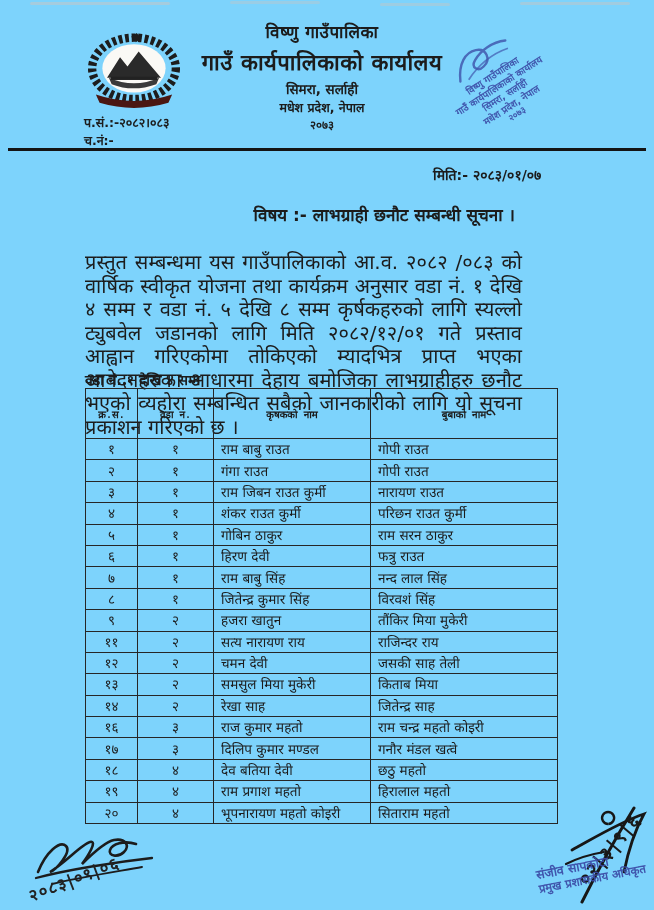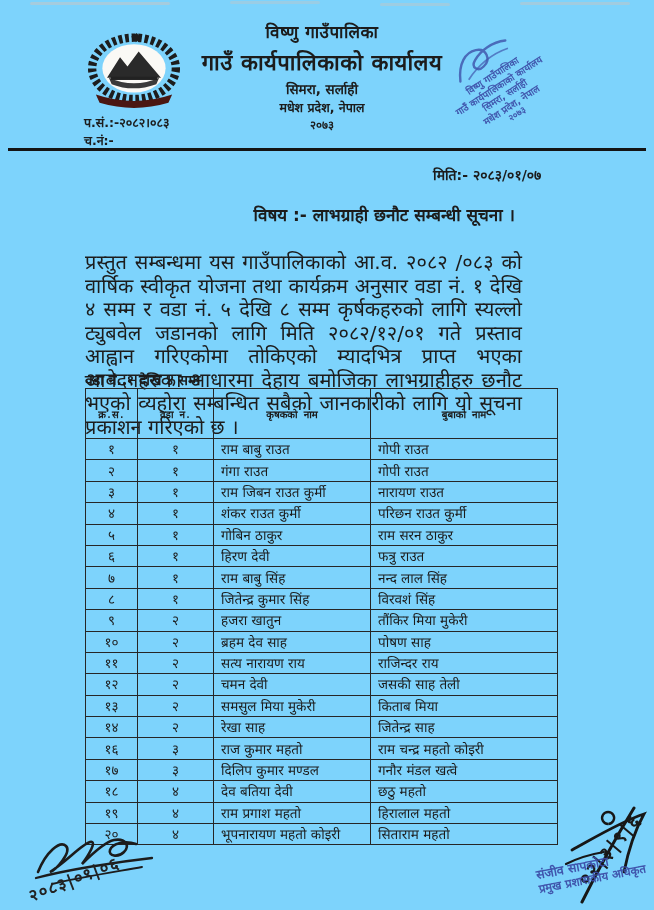--- a/index.html
+++ b/index.html
@@ -169,26 +169,20 @@
           <td>जितेन्द्र कुमार सिंह</td>
           <td>विरवशं सिंह</td>
         </tr>
         <tr>
           <td class="center">९</td>
           <td class="center">२</td>
           <td>हजरा खातुन</td>
           <td>तौंकिर मिया मुकेरी</td>
         </tr>
         <tr>
-          <td class="center">१०</td>
-          <td class="center">२</td>
-          <td>ब्रहम देव साह</td>
-          <td>पोषण साह</td>
-        </tr>
-        <tr>
           <td class="center">११</td>
           <td class="center">२</td>
           <td>सत्य नारायण राय</td>
           <td>राजिन्दर राय</td>
         </tr>
         <tr>
           <td class="center">१२</td>
           <td class="center">२</td>
           <td>चमन देवी</td>
           <td>जसकी साह तेली</td>

